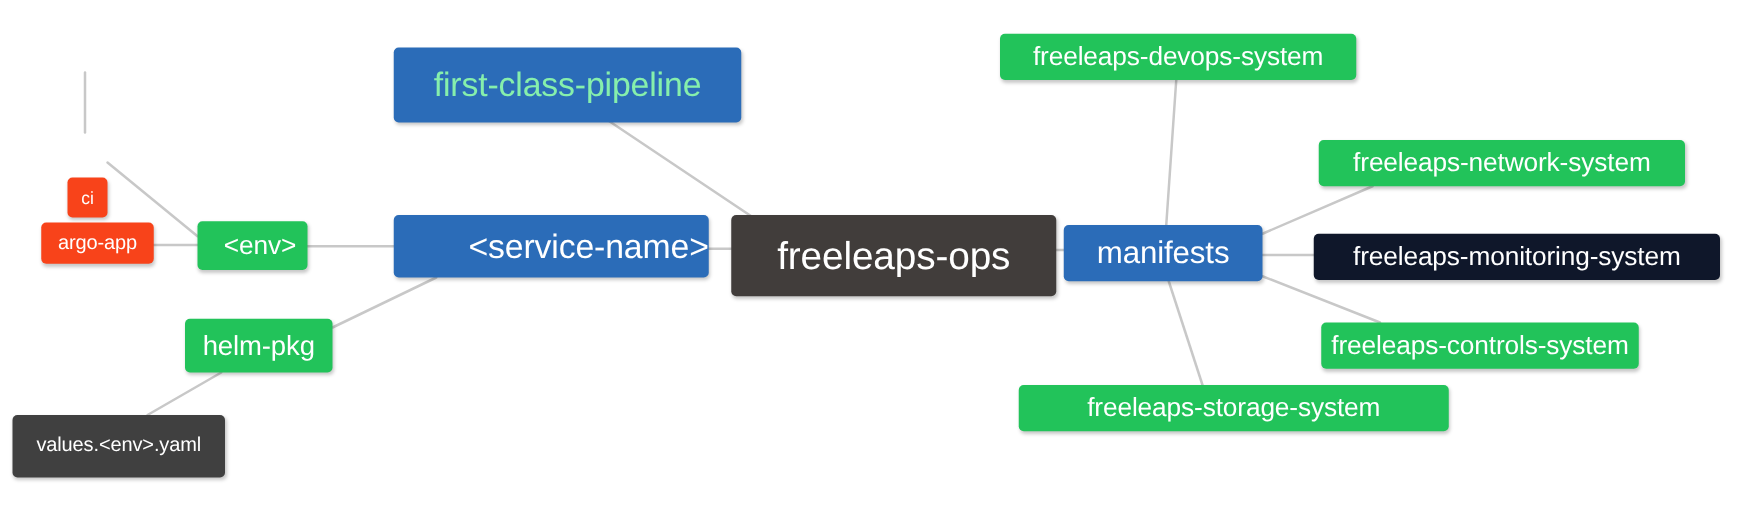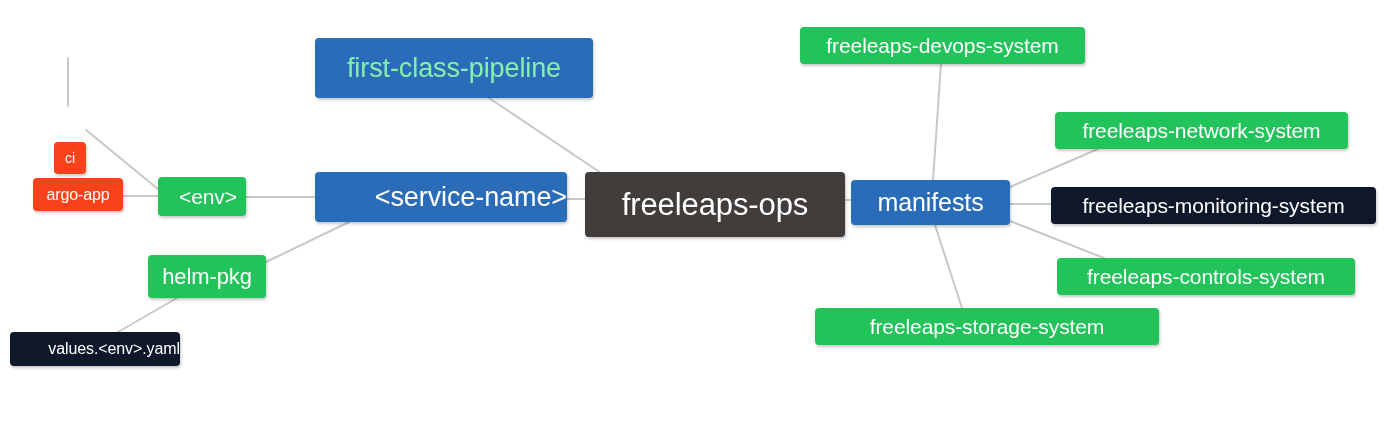--- a/index.html
+++ b/index.html
@@ -82,31 +82,31 @@
     </div>
     <div class="node" style="left: 148px; top: 255px; width: 118px; height: 43px; background: rgb(34, 195, 90); font-size: 22px; border-radius: 4px; color: rgb(255, 255, 255);">
       <span class="node-label">helm-pkg</span>
     </div>
     <div class="node" style="left: 54px; top: 106px; width: 32px; height: 32px; background: rgb(248, 67, 26); font-size: 14px; border-radius: 4px; color: rgb(255, 255, 255); margin-top: 36px;">
       <span class="node-label">ci</span>
     </div>
     <div class="node" style="left: 33px; top: 178px; width: 90px; height: 33px; background: rgb(248, 67, 26); font-size: 16px; border-radius: 4px; color: rgb(255, 255, 255);">
       <span class="node-label">argo-app</span>
     </div>
-    <div class="node" style="left: 10px; top: 332px; width: 170px; height: 34px; background: #0f172a; font-size: 16px; border-radius: 4px; color: rgb(255, 255, 255); justify-content: flex-end;">
+    <div class="node" style="left: 10px; top: 332px; width: 170px; height: 50px; background: #404040; font-size: 16px; border-radius: 4px; color: rgb(255, 255, 255);">
       <span class="node-label">values.&lt;env&gt;.yaml</span>
     </div>
     <div class="node" style="left: 800px; top: 27px; width: 285px; height: 37px; background: rgb(34, 195, 90); font-size: 21px; border-radius: 4px; color: rgb(255, 255, 255);">
       <span class="node-label">freeleaps-devops-system</span>
     </div>
     <div class="node" style="left: 1055px; top: 112px; width: 293px; height: 37px; background: rgb(34, 195, 90); font-size: 21px; border-radius: 4px; color: rgb(255, 255, 255);">
       <span class="node-label">freeleaps-network-system</span>
     </div>
     <div class="node" style="left: 1051px; top: 187px; width: 325px; height: 37px; background: #0f172a; font-size: 21px; border-radius: 4px; color: rgb(255, 255, 255);">
       <span class="node-label">freeleaps-monitoring-system</span>
     </div>
-    <div class="node" style="left: 1057px; top: 258px; width: 298px; height: 37px; background: rgb(34, 195, 90); font-size: 21px; border-radius: 4px; color: rgb(255, 255, 255);">
+    <div class="node" style="left: 1057px; top: 258px; width: 254px; height: 37px; background: rgb(34, 195, 90); font-size: 21px; border-radius: 4px; color: rgb(255, 255, 255);">
       <span class="node-label">freeleaps-controls-system</span>
     </div>
     <div class="node" style="left: 815px; top: 308px; width: 344px; height: 37px; background: rgb(34, 195, 90); font-size: 21px; border-radius: 4px; color: rgb(255, 255, 255);">
       <span class="node-label">freeleaps-storage-system</span>
     </div>
   </div>
 
 </body></html>

